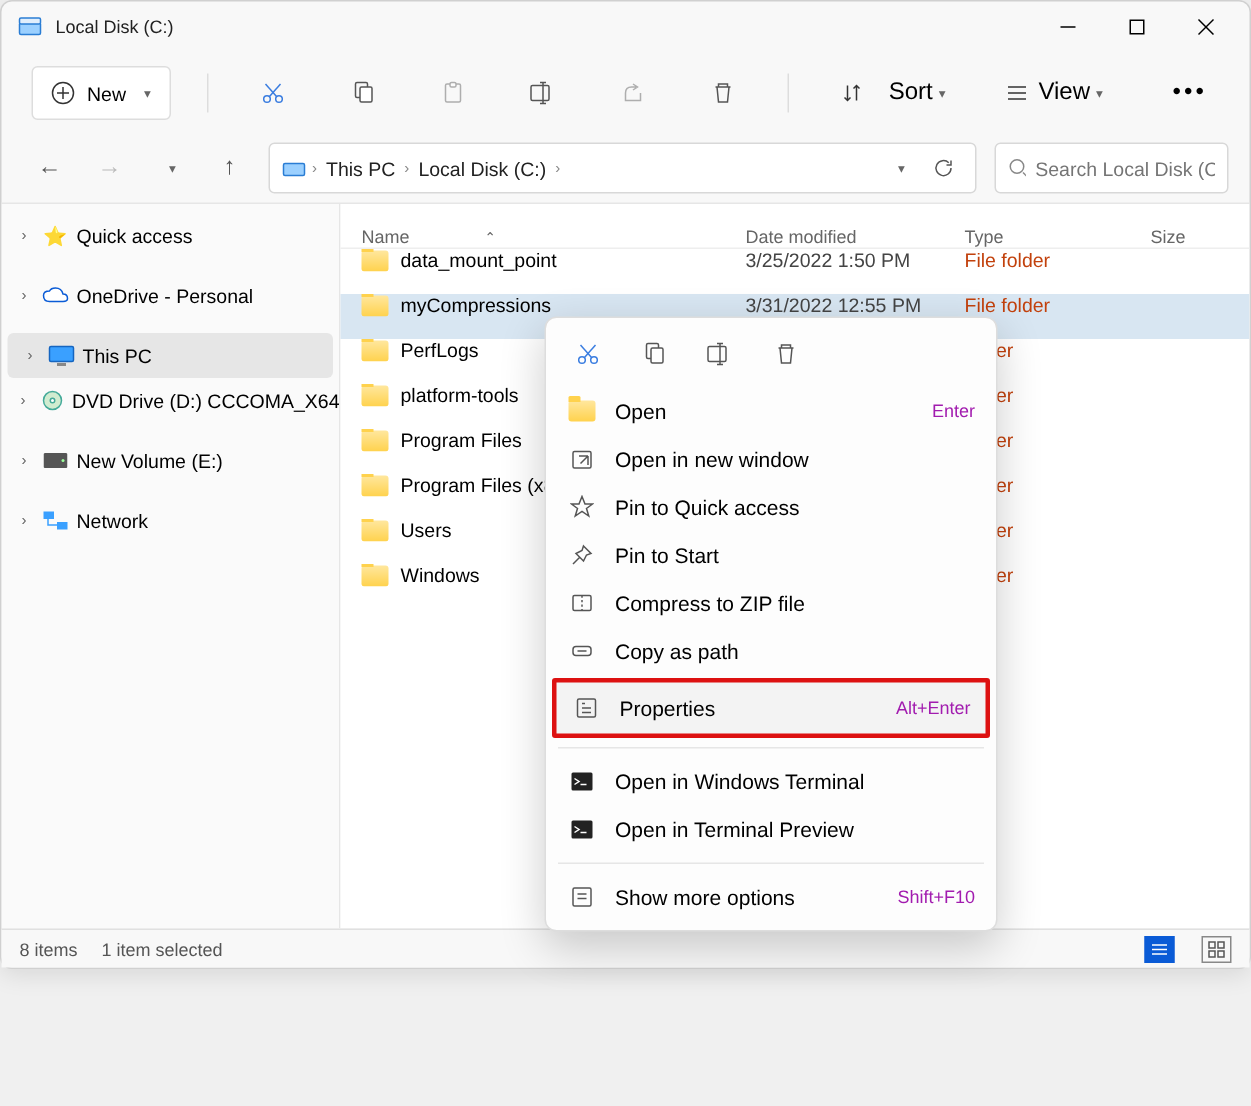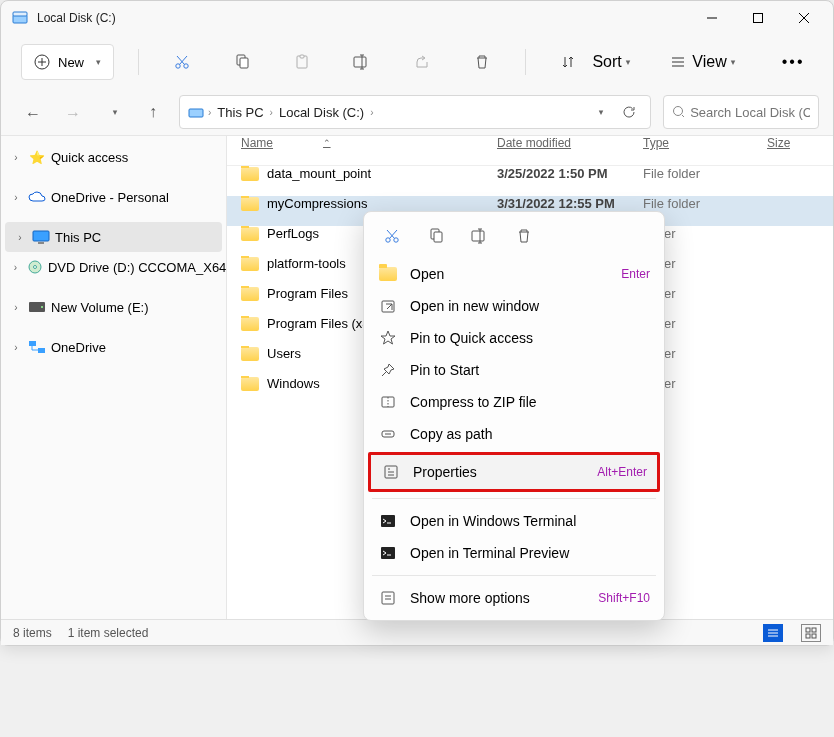--- a/index.html
+++ b/index.html
@@ -28,34 +28,34 @@
   .searchbox { width: 156px; height: 34px; border: 1px solid #d8d8d8; border-radius: 4px; background: #fff; display: flex; align-items: center; padding: 0 8px; margin-left: 8px; }
   .searchbox input { border: none; outline: none; font-size: 13px; width: 100%; color: #333; background: transparent; }
   .body { flex: 1; display: flex; overflow: hidden; border-top: 1px solid #e6e6e6; }
   .sidebar { width: 226px; border-right: 1px solid #e6e6e6; padding: 6px 0; overflow: hidden; background: #fafafa; }
   .side-item { height: 30px; display: flex; align-items: center; padding-left: 8px; font-size: 13px; cursor: pointer; gap: 4px; }
   .side-item.selected { background: #e6e6e6; border-radius: 4px; margin: 0 4px; }
   .side-caret { width: 14px; font-size: 10px; color: #666; text-align: center; }
   .side-icon { width: 20px; display: flex; align-items: center; justify-content: center; }
   .side-gap { height: 10px; }
   .content { flex: 1; display: flex; flex-direction: column; background: #fff; }
-  .cols { height: 30px; display: flex; align-items: flex-start; border-bottom: 1px solid #eee; font-size: 12px; color: #666; user-select: none; text-decoration: underline; }
+  .cols { height: 30px; display: flex; align-items: flex-end; border-bottom: 1px solid #eee; font-size: 12px; color: #666; user-select: none; }
   .col { padding-left: 14px; cursor: pointer; white-space: nowrap; overflow: hidden; }
   .col-name { width: 256px; display:flex; align-items:center; gap:50px;}
   .col-date { width: 146px; }
   .col-type { width: 124px; }
   .col-size { }
   .sort-ind { font-size: 9px; color: #666; }
   .rows { flex: 1; position: relative; }
   .row { height: 30px; display: flex; align-items: flex-start; font-size: 13px; }
   .row.selected { background: #d8e6f2; }
   .row .cell { padding-left: 14px; white-space: nowrap; overflow: hidden; }
   .row .cell-name { width: 256px; display: flex; align-items: center; gap: 8px; }
-  .row .cell-date { width: 146px; color: #444; font-weight: bold; }
-  .row .cell-type { width: 124px; color: #737373; }
+  .row .cell-date { width: 146px; color: #444; }
+  .row .cell-type { width: 124px; color: #c2410c; }
   .folder-icon { width: 18px; height: 14px; background: linear-gradient(#ffe79e,#ffd24d); border-radius: 2px; position: relative; }
   .folder-icon::before { content:""; position:absolute; top:-3px; left:0; width:8px; height:4px; background:#ffd24d; border-radius:1px 1px 0 0; }
   .statusbar { height: 26px; border-top: 1px solid #e0e0e0; display: flex; align-items: center; padding: 0 12px; font-size: 12px; color: #555; gap: 16px; background: #f8f8f8; }
   .statusbar .flex { flex: 1; }
   .view-toggle { width: 20px; height: 18px; border: 1px solid #888; display:flex; align-items:center; justify-content:center; font-size:10px; margin-left:2px;}
   .view-toggle.active { background: #0a5bd6; border-color:#0a5bd6; color:#fff;}
   
   .ctxmenu { position: absolute; left: 362px; top: 210px; width: 302px; background: #fdfdfd; border: 1px solid #ddd; border-radius: 8px; box-shadow: 0 10px 30px rgba(0,0,0,0.2); padding: 6px 4px; z-index: 50; font-size: 14px; }
   .ctx-toprow { display: flex; gap: 8px; padding: 2px 6px 6px 6px; }
   .ctx-iconbtn { width: 36px; height: 32px; display: flex; align-items: center; justify-content: center; border-radius: 6px; cursor: pointer; }
@@ -260,21 +260,21 @@
       <div class="side-gap"></div>
       <div class="side-item">
         <span class="side-caret">›</span>
         <span class="side-icon">
             <svg width="18" height="14">
               <rect x="1" y="1" width="7" height="5" fill="#3aa0ff"></rect>
               <rect x="10" y="8" width="7" height="5" fill="#3aa0ff"></rect>
               <path d="M4 6 L4 10 L10 10" fill="none" stroke="#3aa0ff"></path>
             </svg>
           </span>
-        <span>OneDrive</span>
+        <span>Network</span>
       </div>
     </div>
 
     <div class="content">
       <div class="cols">
         <div class="col col-name">
             <span>Name</span>
             <span class="sort-ind">⌃</span>
           </div>
         <div class="col col-date">Date modified</div>

